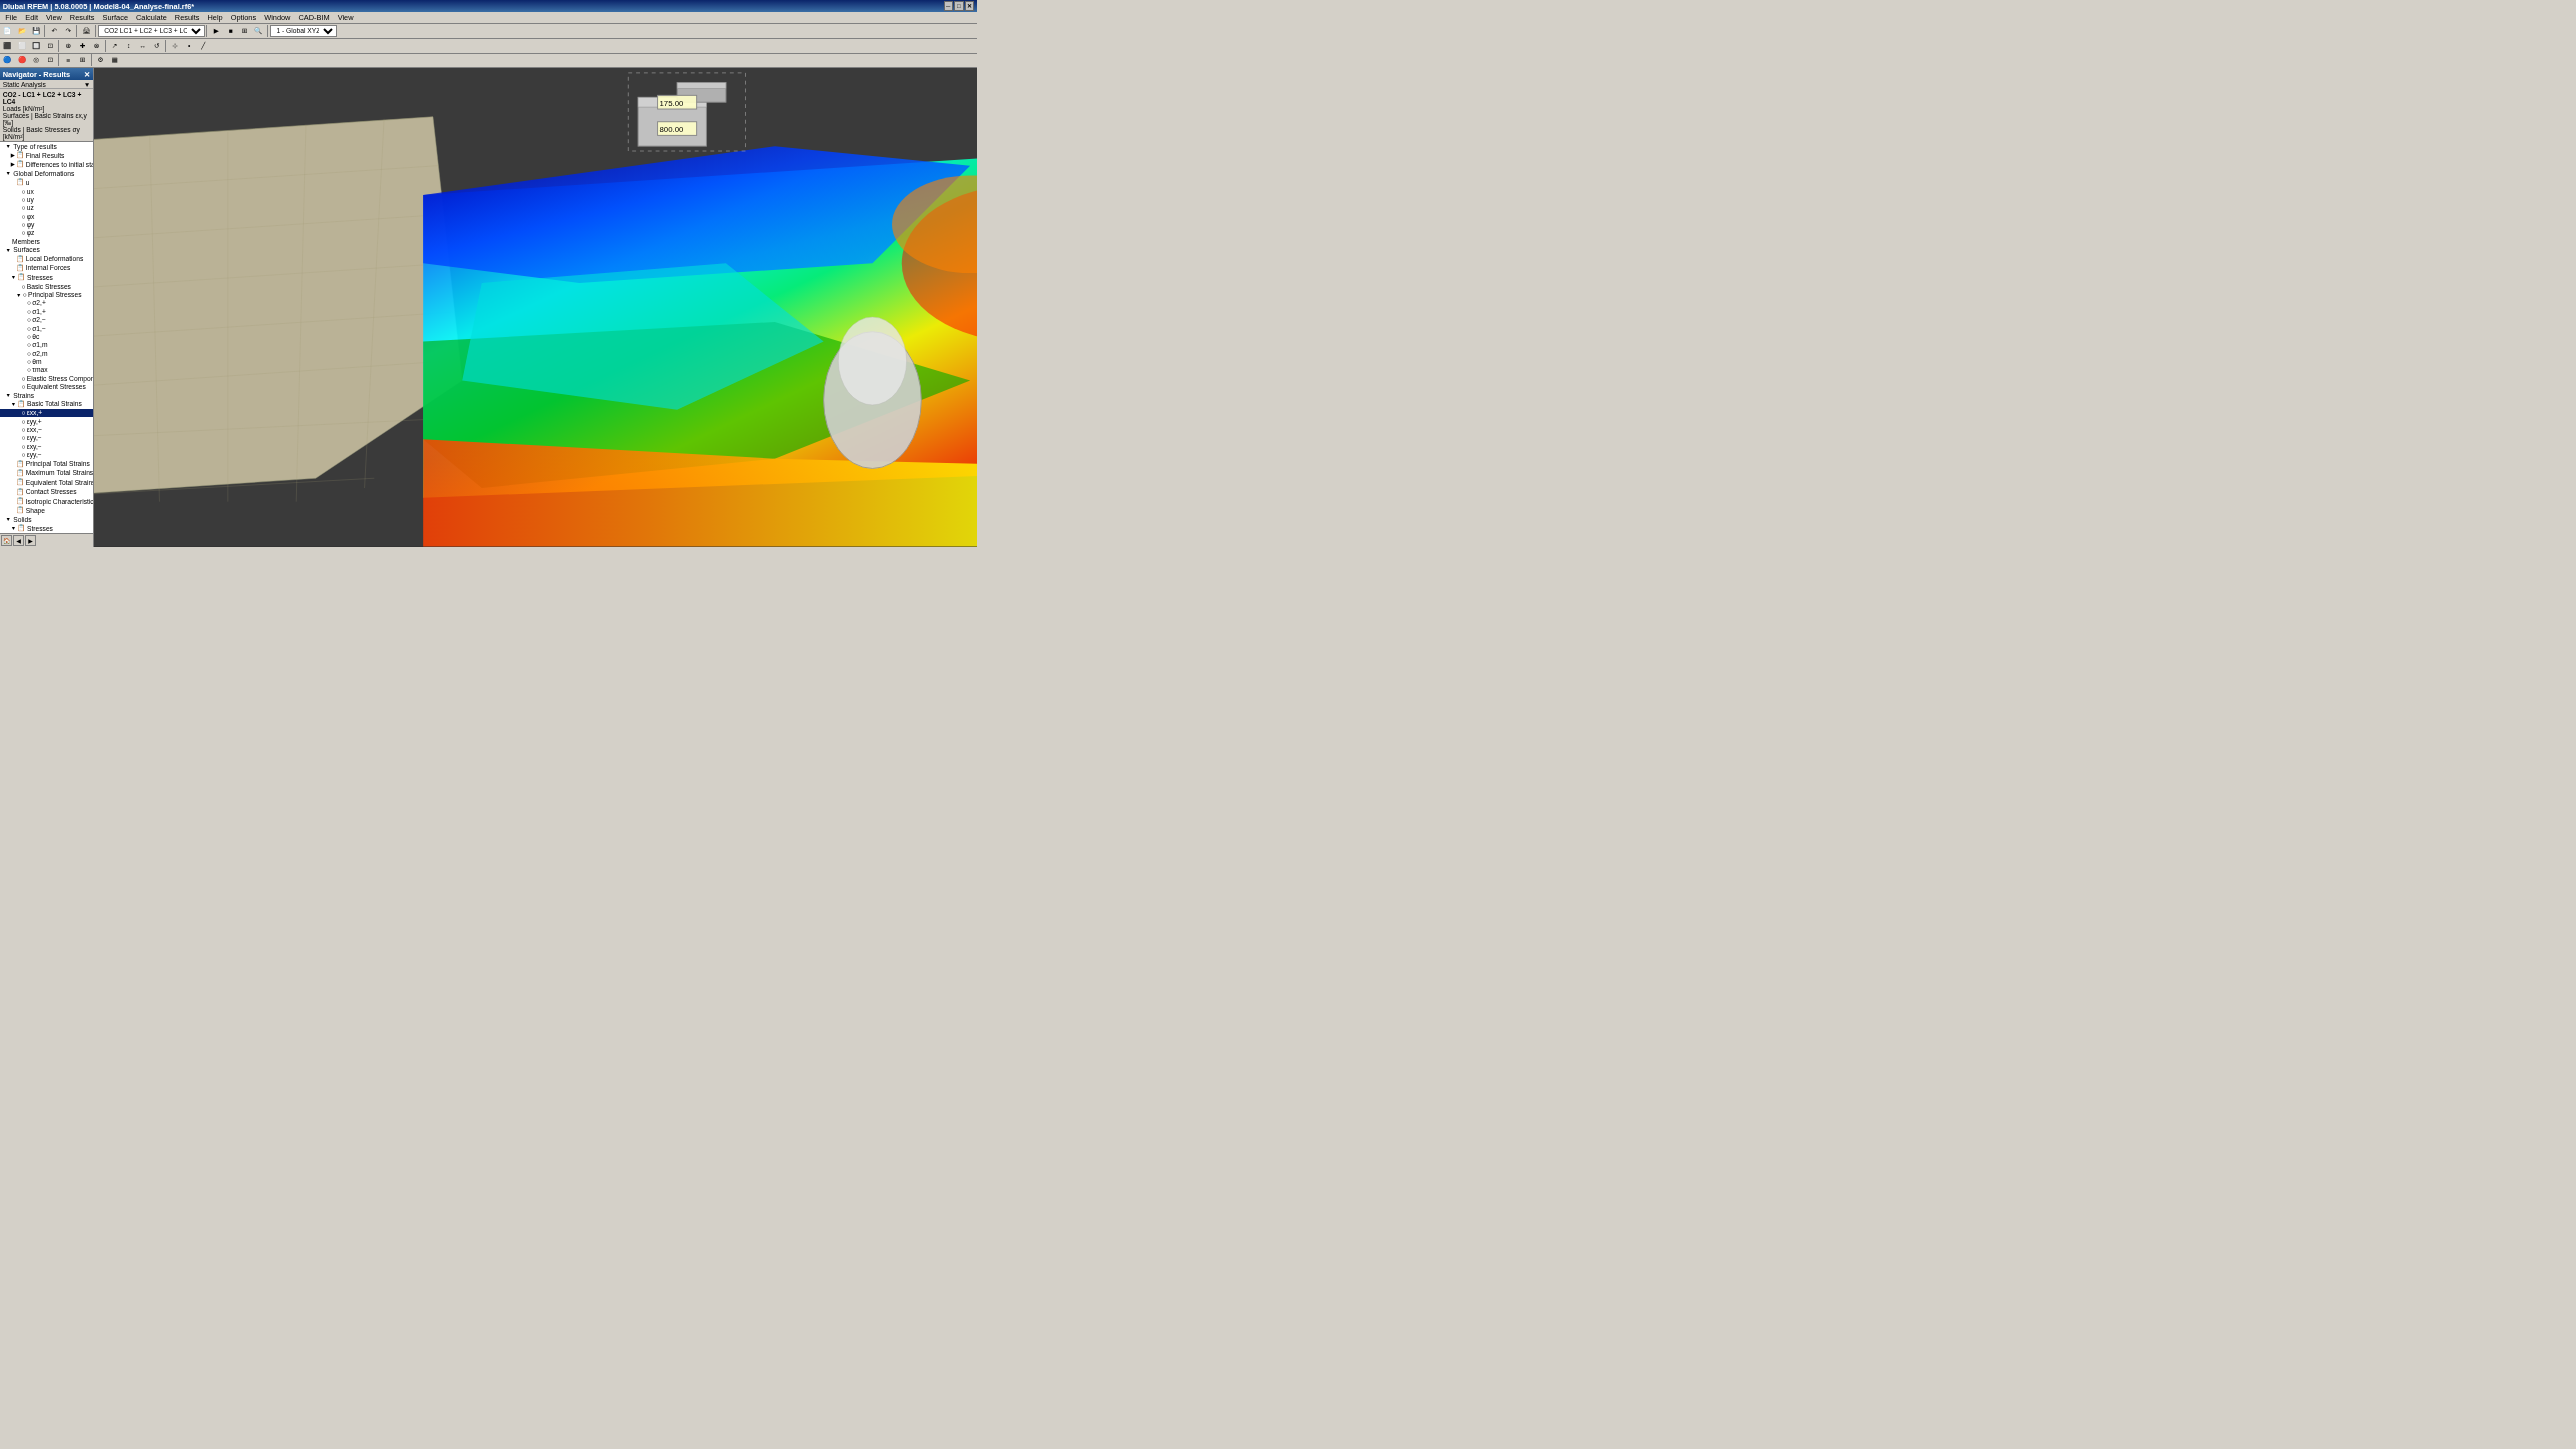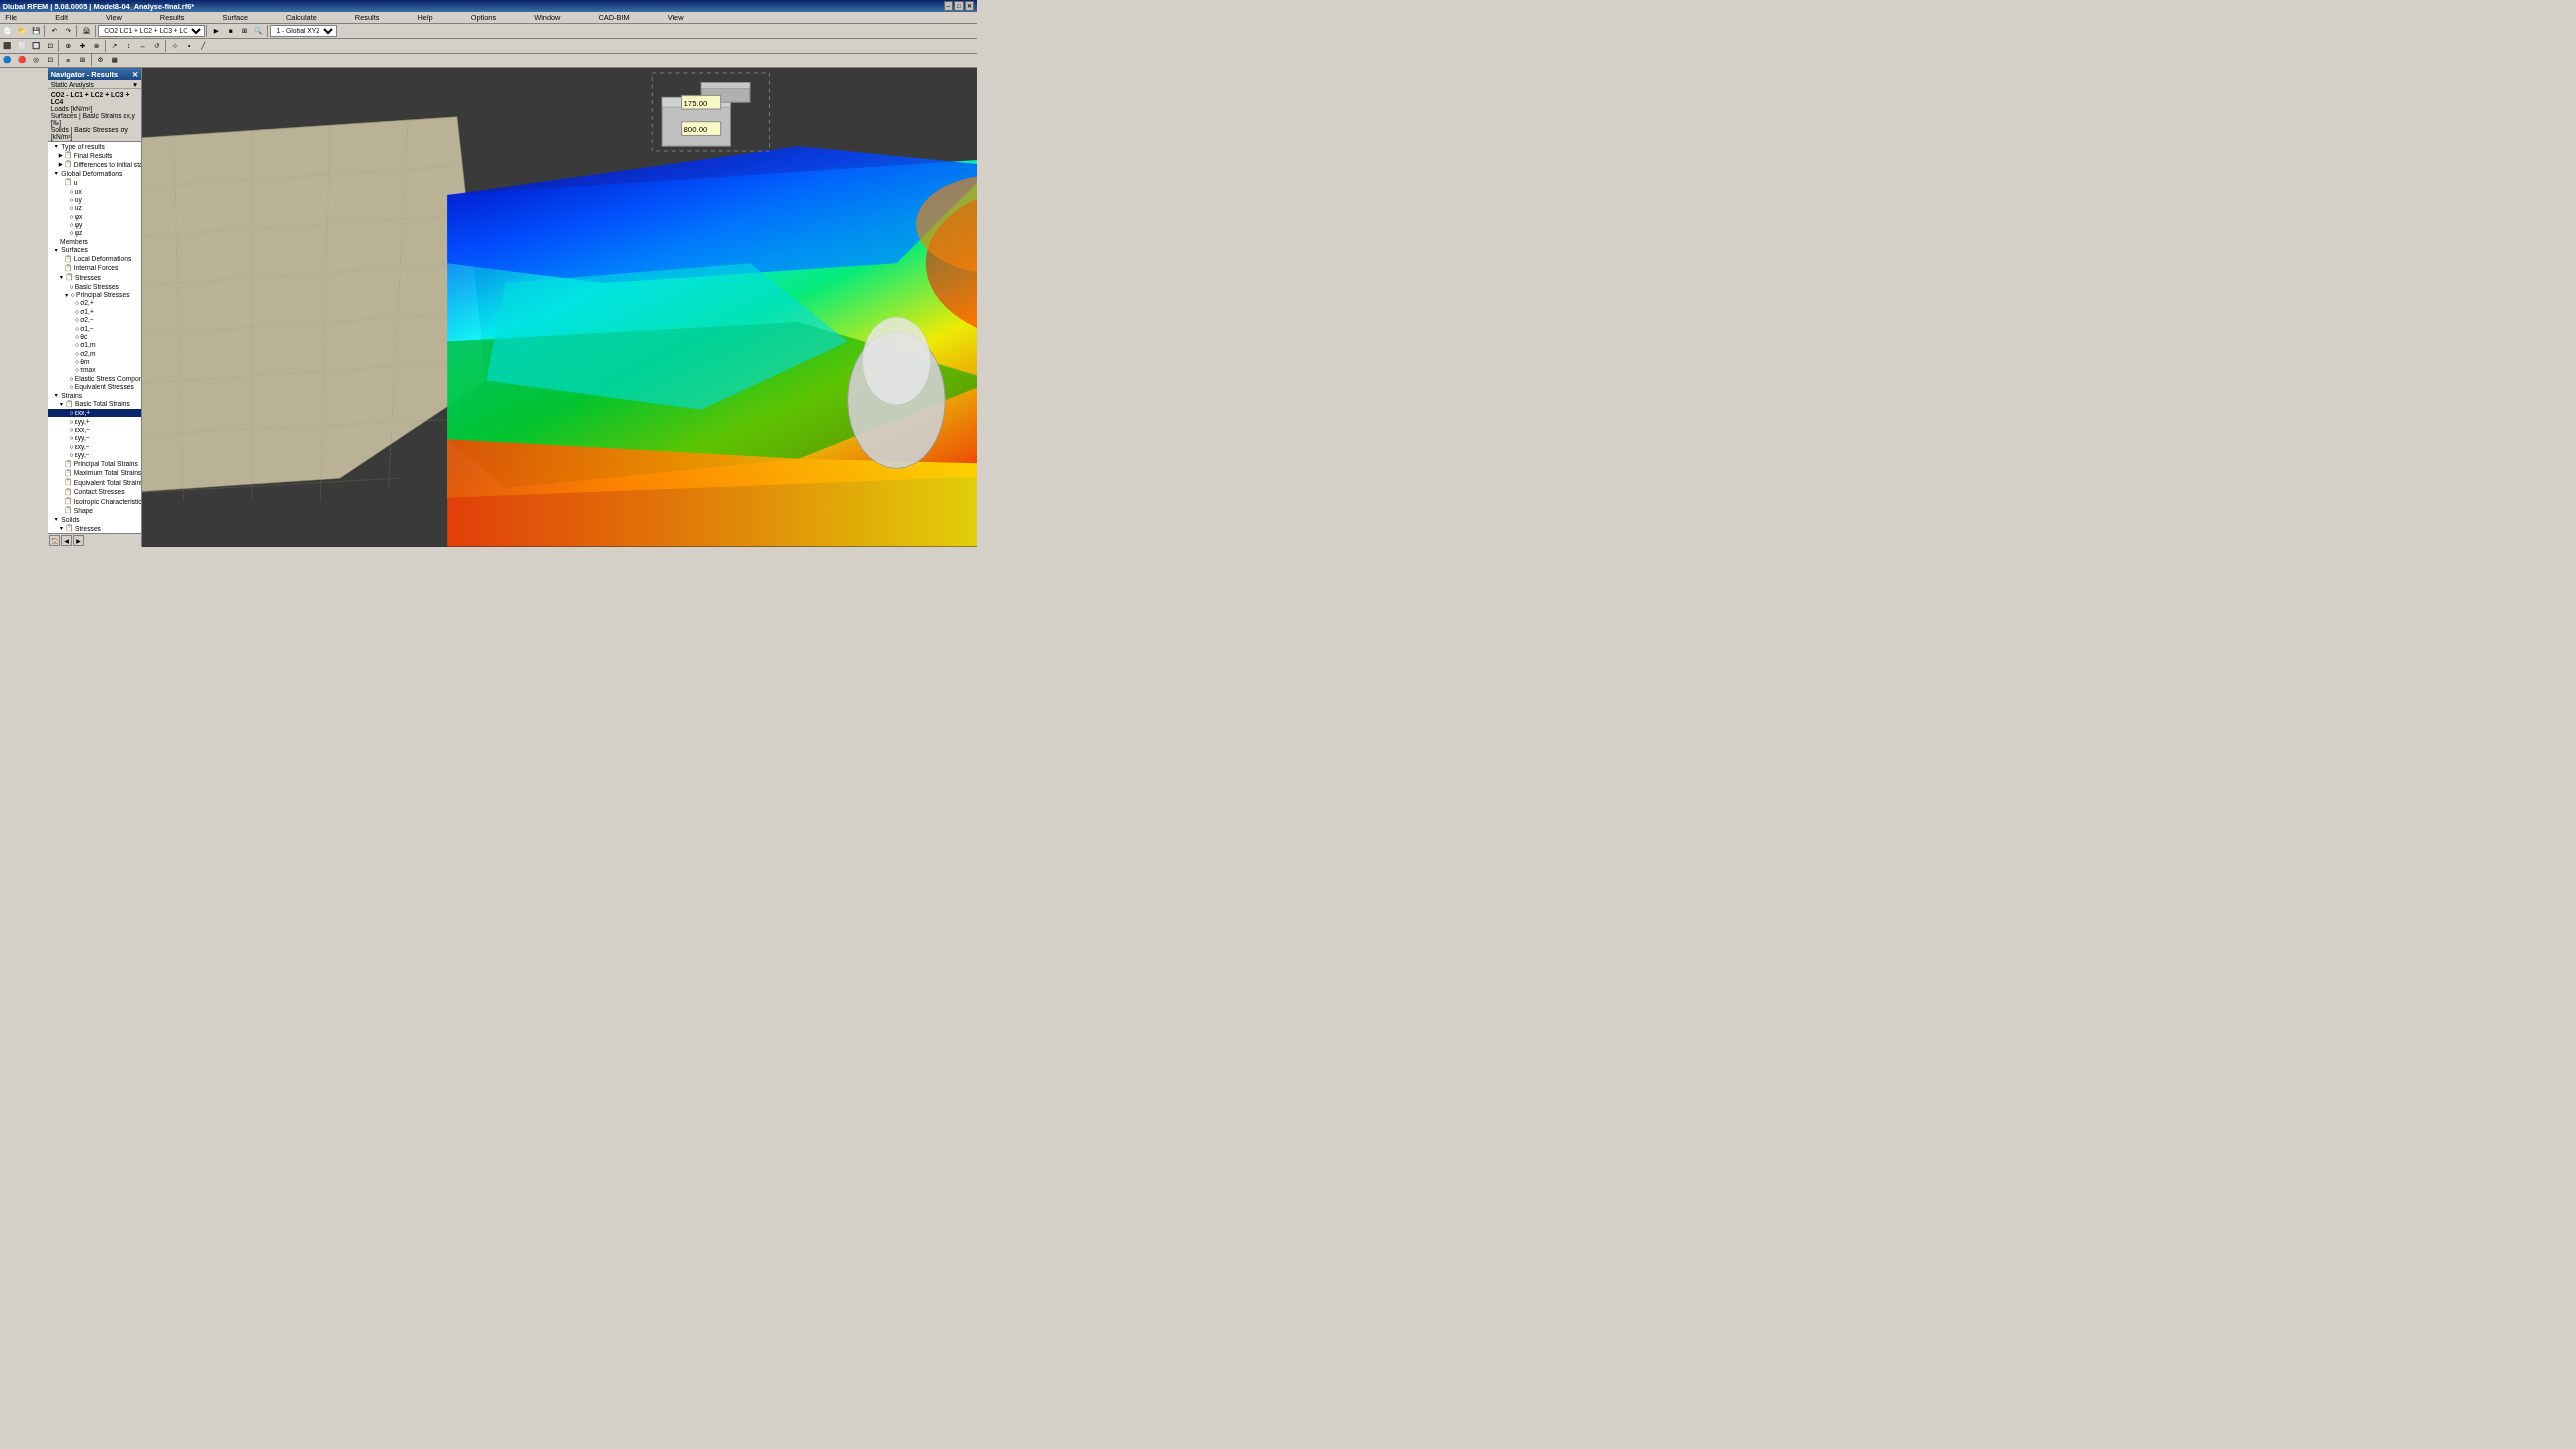--- a/index.html
+++ b/index.html
@@ -25,21 +25,20 @@
     
     
     #menubar {
       height: 12px;
       background: #d4d0c8;
       display: flex;
       align-items: center;
       padding: 0 1.3px;
       border-bottom: 0.7px solid #808080;
       font-size: 7.4px;
-      gap: 30px;
     }
     #menubar span { padding: 0.7px 4px; cursor: pointer; }
     
     
     .toolbar {
       height: 14.8px;
       background: #d4d0c8;
       display: flex;
       align-items: center;
       padding: 0 1.3px;
@@ -66,21 +65,20 @@
     }
     
     
     #left-panel {
       width: 94px;
       background: #d4d0c8;
       border-right: 0.7px solid #808080;
       display: flex;
       flex-direction: column;
       overflow: hidden;
-      margin-left: 48px;
     }
     
     #navigator-header {
       background: linear-gradient(to bottom, #3a6ea5, #1a4a85);
       color: white;
       padding: 1.3px 2.7px;
       font-size: 7.4px;
       font-weight: bold;
       display: flex;
       align-items: center;

